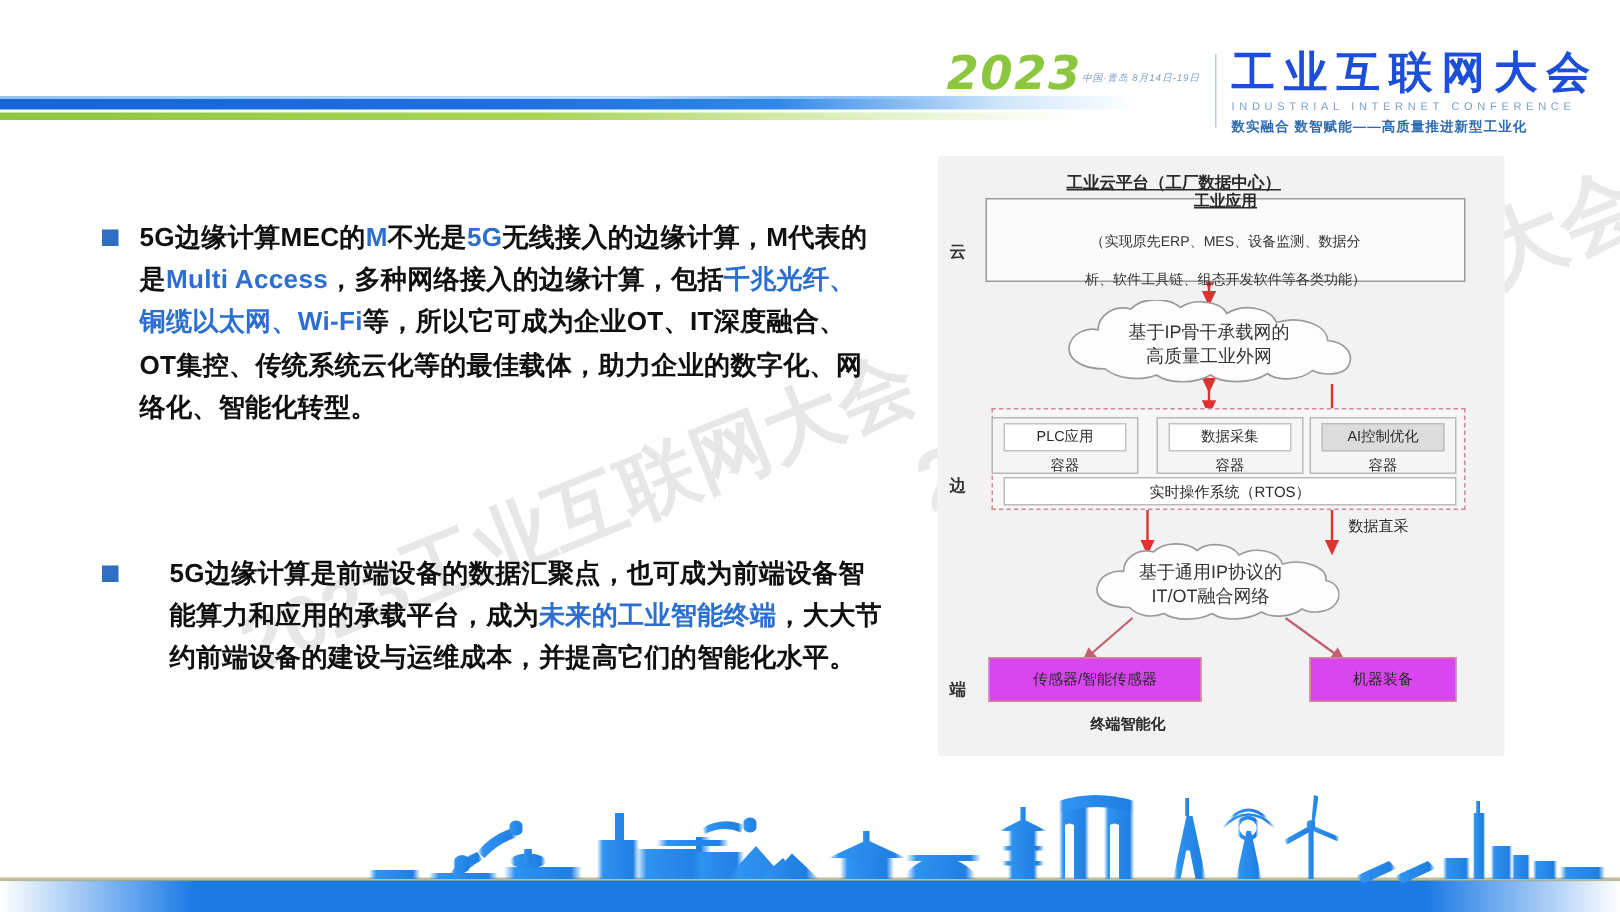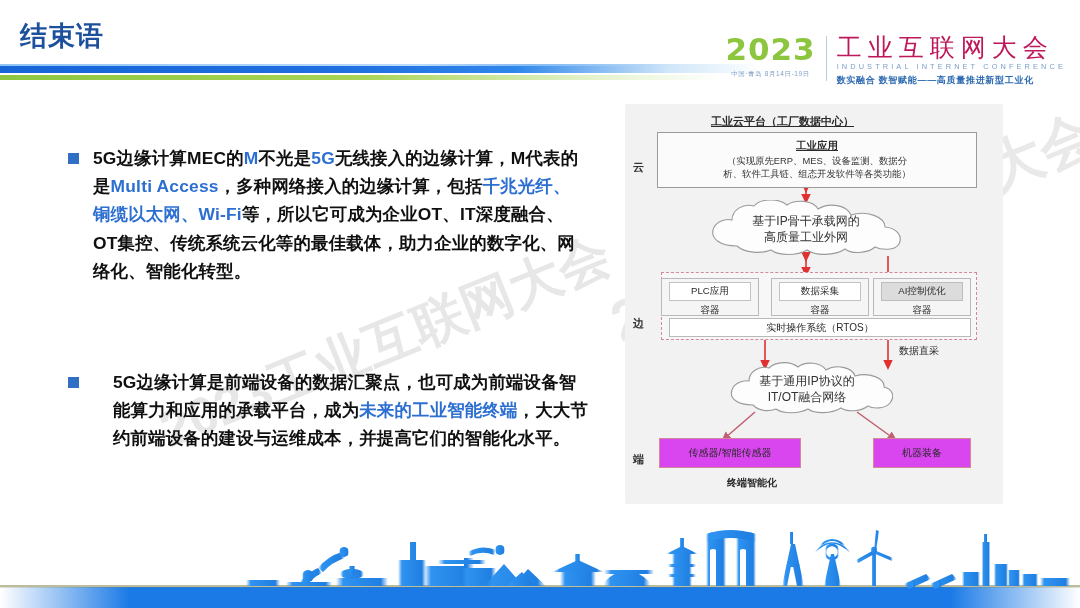--- a/index.html
+++ b/index.html
@@ -23,32 +23,32 @@
   #divider .bar-blue-hi{
     position:absolute;left:0;top:0;width:700px;height:2px;
     background:linear-gradient(90deg,#8fc4f5 0%,#bcdcfb 60%,rgba(255,255,255,0) 100%);
   }
   #divider .bar-green{
     position:absolute;left:0;top:11px;width:720px;height:5px;
     background:linear-gradient(90deg,#8cc63f 0%,#a9d455 50%,rgba(200,230,150,.5) 82%,rgba(255,255,255,0) 100%);
   }
   
   #logo{position:absolute;right:14px;top:34px;display:flex;align-items:flex-start;}
-  #logo-left{display:flex;flex-direction:column;align-items:center;padding-right:10px;}
+  #logo-left{display:flex;flex-direction:row;align-items:center;padding-right:10px;font-style:italic;}
   #logo-year{
     font-size:31px;font-weight:700;color:#8cc63f;letter-spacing:1px;line-height:1;
     font-family:"DejaVu Sans",sans-serif;
   }
   #logo-date{
     margin-top:5px;font-size:6.5px;color:#7f9fc4;letter-spacing:.6px;white-space:nowrap;
   }
   #logo-sep{width:1px;align-self:stretch;background:#b9cde2;margin:2px 0 6px 0;}
   #logo-right{display:flex;flex-direction:column;padding-left:10px;}
   #logo-cn{
-    font-size:25px;font-weight:400;color:#be185d;letter-spacing:6px;line-height:1.05;
+    font-size:29px;font-weight:700;color:#1d4ed8;letter-spacing:6px;line-height:1.05;
     white-space:nowrap;
   }
   #logo-en{
     font-size:7.4px;color:#7aa0c9;letter-spacing:3.1px;margin-top:2px;white-space:nowrap;
   }
   #logo-slogan{
     font-size:9px;color:#2e6bb2;letter-spacing:.7px;margin-top:3px;white-space:nowrap;font-weight:600;
   }
   
   #content{position:absolute;left:0;top:100px;width:1080px;height:430px;}
@@ -88,21 +88,21 @@
   .dg-title{
     position:absolute;font-size:11px;font-weight:700;color:#2a2a2a;
     text-decoration:underline;white-space:nowrap;
   }
   .dg-box{
     position:absolute;background:#fbfbfb;border:1px solid #9a9a9a;
     box-sizing:border-box;display:flex;flex-direction:column;
     align-items:center;justify-content:center;text-align:center;
   }
   .dg-box .b-title{font-size:10.5px;font-weight:700;color:#2a2a2a;text-decoration:underline;margin-bottom:2px;}
-  .dg-box .b-body{font-size:9.4px;color:#333;line-height:1.35;}
+  .dg-box .b-body{font-size:9.4px;color:#333;line-height:1.35;margin-top:12px;}
   .dashed-zone{
     position:absolute;border:1.4px dashed #d08a96;box-sizing:border-box;background:#f7f7f7;
   }
   .ctn{
     position:absolute;box-sizing:border-box;border:1px solid #b9b9b9;background:#f5f5f5;
     display:flex;flex-direction:column;align-items:center;justify-content:flex-start;
     padding-top:3px;
   }
   .ctn .c-head{
     font-size:9.6px;color:#2a2a2a;border:1px solid #c2c2c2;background:#ffffff;
@@ -132,21 +132,20 @@
   }
   .arrow-svg{position:absolute;left:0;top:0;width:378px;height:400px;pointer-events:none;}
   
   #footer{position:absolute;left:0;bottom:0;width:1080px;height:78px;}
   #footer svg{display:block;}
 </style>
 </head>
 <body>
 
 <div id="header">
-  <div id="slide-title">结束语</div>
 
   <div id="divider">
     <div class="bar-blue"></div>
     <div class="bar-blue-hi"></div>
     <div class="bar-green"></div>
   </div>
 
   <div id="logo">
     <div id="logo-left">
       <div id="logo-year">2023</div>

